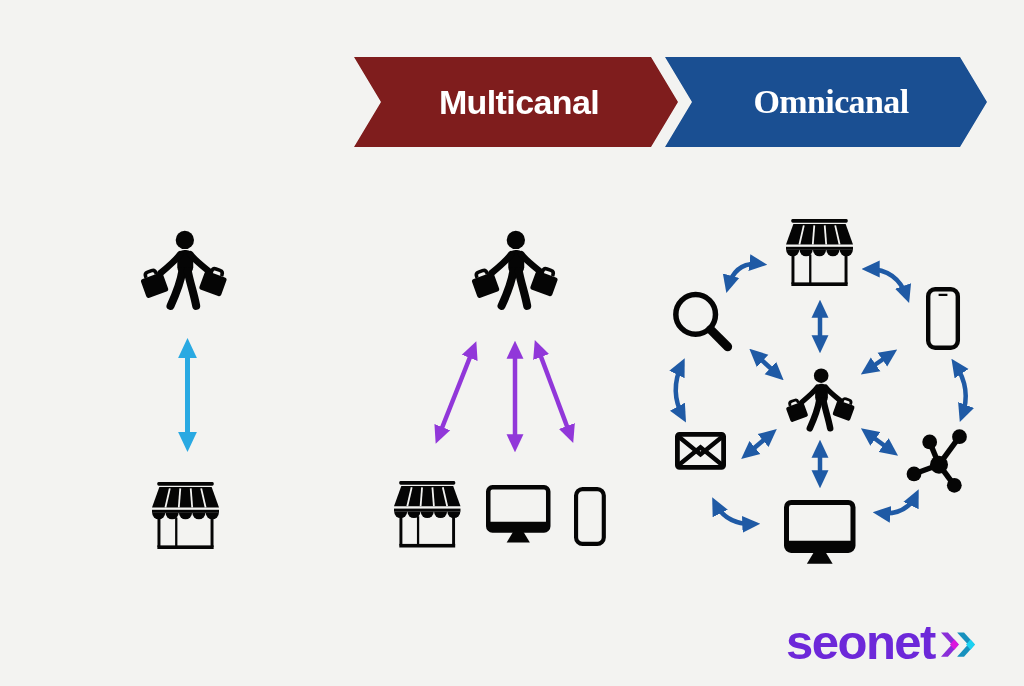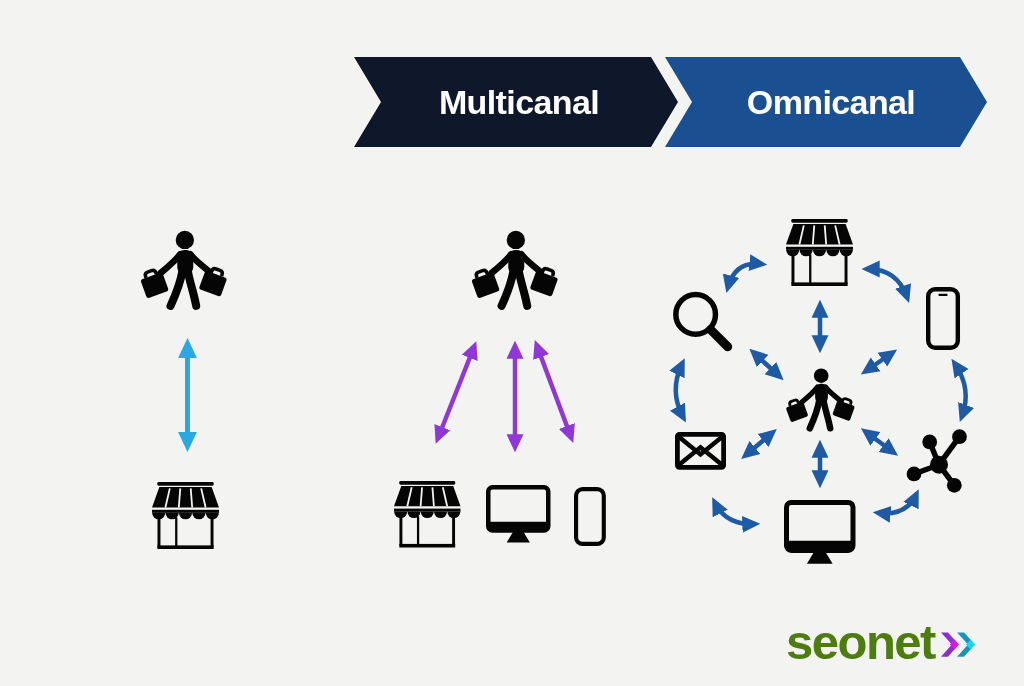--- a/index.html
+++ b/index.html
@@ -17,42 +17,42 @@
     clip-path:polygon(0 0, calc(100% - 27px) 0, 100% 50%, calc(100% - 27px) 100%, 0 100%, 27px 50%);
   }
   .banner span{
     color:#ffffff;
     font-size:34px;
     font-weight:bold;
     letter-spacing:-0.6px;
   }
   #banner-1{left:40px;width:324px;} #banner-1 span{transform:translateX(-2px);}
   #banner-2{left:354px;width:324px;} #banner-2 span{transform:translateX(3px);}
-  #banner-3{left:665px;width:322px;} #banner-3 span{transform:translateX(5px);}
+  #banner-3{left:665px;width:322px;} #banner-3 span{transform:translateX(5px);font-family:Liberation Serif, serif;}
   #diagram{position:absolute;left:0;top:0;}
   .logo{
     position:absolute;
     left:786px;top:618px;
     display:flex;align-items:center;
   }
   .logo-text{
     font-family:"Liberation Sans", sans-serif;
     font-size:49px;
     font-weight:bold;
     letter-spacing:-1.5px;
     line-height:1;
   }
   .logo-chevrons{margin-left:6px;margin-top:4px;}
 </style>
 </head>
 <body>
 
 <div id="canvas">
 
-  <div class="banner" id="banner-2" style="background: #0f172a;">
+  <div class="banner" id="banner-2" style="background: #7f1d1d;">
     <span>Multicanal</span>
   </div>
   <div class="banner" id="banner-3" style="background: rgb(26, 79, 146);">
     <span>Omnicanal</span>
   </div>
 
   <svg id="diagram" width="1024" height="686" viewBox="0 0 1024 686">
     <defs>
       <marker id="ah-cyan" viewBox="0 0 10 10" refX="6.5" refY="5" markerWidth="4" markerHeight="4" orient="auto-start-reverse">
         <path d="M0 0.3 L10 5 L0 9.7 Z" fill="#29a9e2"></path>
@@ -210,21 +210,21 @@
         <path d="M868 269 Q897 269 907 297" marker-start="url(#ah-navy)" marker-end="url(#ah-navy)"></path>
         <path d="M955 364 Q972 389 962 416" marker-start="url(#ah-navy)" marker-end="url(#ah-navy)"></path>
         <path d="M916 495 Q906 516 879 513" marker-start="url(#ah-navy)" marker-end="url(#ah-navy)"></path>
         <path d="M754 524 Q726 525 715 503" marker-start="url(#ah-navy)" marker-end="url(#ah-navy)"></path>
         <path d="M683 417 Q669 391 682 364" marker-start="url(#ah-navy)" marker-end="url(#ah-navy)"></path>
       </g>
     </g>
   </svg>
 
   <div class="logo">
-    <span class="logo-text" style="color: #4d7c0f; text-align: center;">seonet</span>
+    <span class="logo-text" style="color: #6d28d9; text-align: center;">seonet</span>
     <svg class="logo-chevrons" width="36" height="26" viewBox="0 0 38 27">
       <g>
         <polygon points="0,0.2 7.3,0.2 18.8,13 11.5,13" fill="#8a2ed8"></polygon>
         <polygon points="0,25.8 7.3,25.8 18.8,13 11.5,13" fill="#8a2ed8"></polygon>
         <polygon points="9.4,13 14.1,7.6 18.8,13 14.1,18.4" fill="#db16dd"></polygon>
       </g>
       <g>
         <polygon points="17,0.2 24.3,0.2 35.8,13 28.5,13" fill="#1791be"></polygon>
         <polygon points="17,25.8 24.3,25.8 35.8,13 28.5,13" fill="#1791be"></polygon>
         <polygon points="26.4,13 31.1,7.6 35.8,13 31.1,18.4" fill="#1bd2f2"></polygon>

